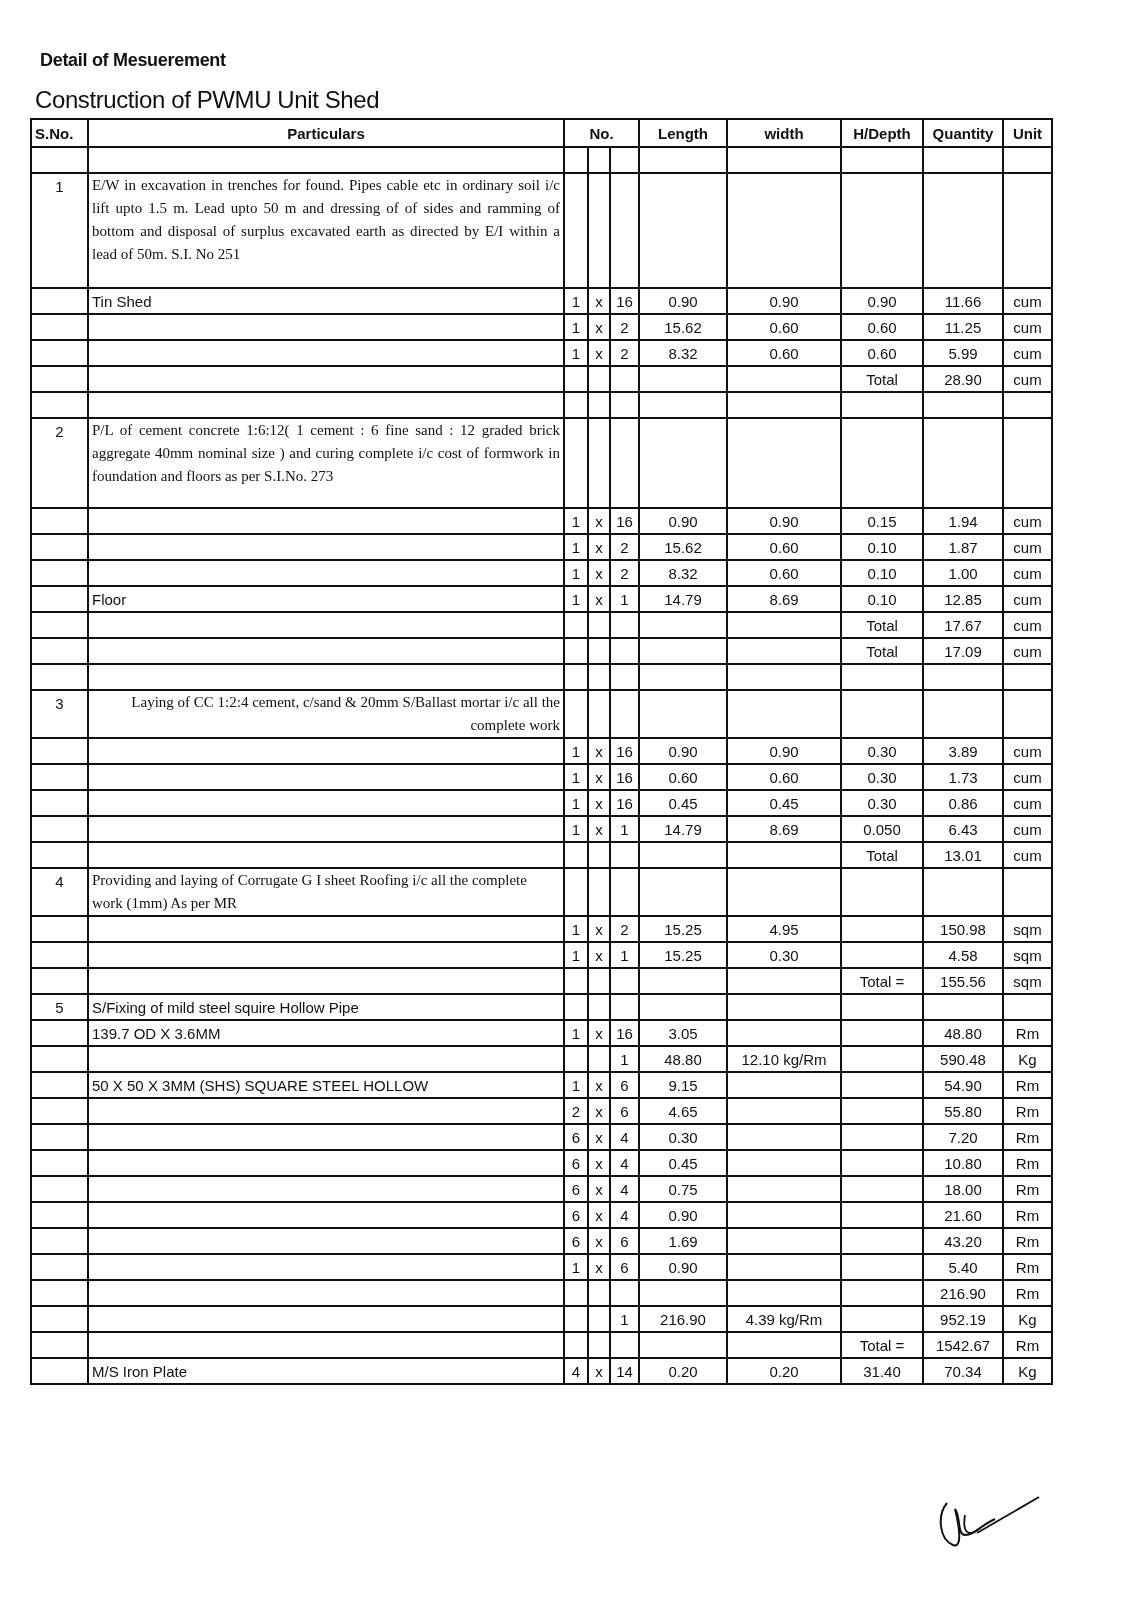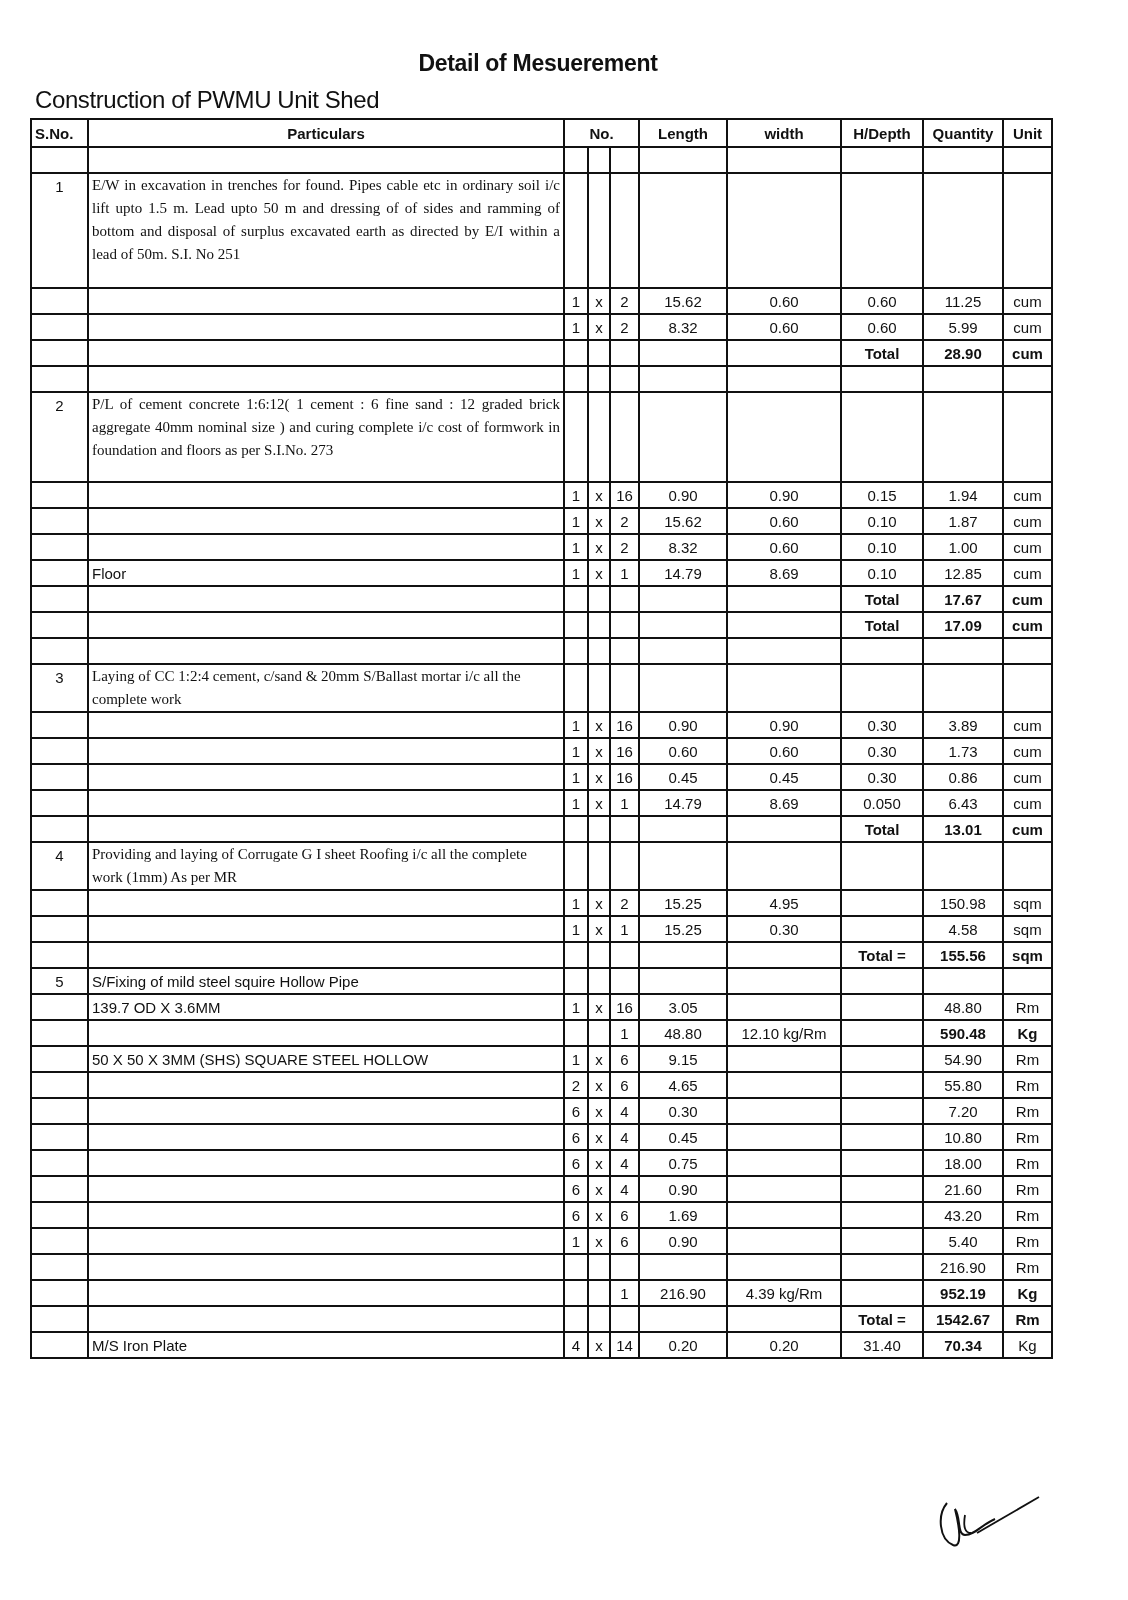--- a/index.html
+++ b/index.html
@@ -1,29 +1,29 @@
 <!DOCTYPE html>
 <html><head>
 <meta charset="utf-8">
 <style>
   html, body { margin: 0; padding: 0; background: #ffffff; }
   body { width: 1128px; height: 1600px; position: relative; overflow: hidden;
          font-family: "Liberation Sans", "DejaVu Sans", sans-serif; color: #111; }
-  .doc-title { position: absolute; left: 0; width: 1076px; top: 50px; text-align: center;
-               font-size: 23px; font-weight: bold; letter-spacing: -0.3px; }
+  .doc-title { position: absolute; left: 0; width: 1076px; top: 50px; text-align: left;
+               font-size: 18px; font-weight: bold; letter-spacing: -0.3px; padding-left: 40px; }
   .doc-subtitle { position: absolute; left: 35px; top: 86px; font-size: 24px; letter-spacing: -0.4px; }
   table.mb { position: absolute; left: 30px; top: 118px; border-collapse: collapse; table-layout: fixed;
              width: 1021px; font-size: 15px; }
   table.mb td, table.mb th { border: 2px solid #111; padding: 0 3px; overflow: hidden; height: 24px;
              vertical-align: middle; }
   table.mb th { font-weight: bold; font-size: 15px; height: 26px; margin-left: 31px; }
   .c { text-align: center; }
   .desc { text-align: justify; line-height: 23px; padding: 2px 4px 0 4px; vertical-align: top !important;
           font-size: 15px; font-family: Liberation Serif, serif; }
-  .b { font-weight: bold; }
+  .b { font-weight: normal; }
   .sno { text-align: center; vertical-align: top !important; padding-top: 4px !important; }
   .ntight { padding: 0 !important; text-align: center; }
   .signature { position: absolute; left: 935px; top: 1495px; width: 110px; height: 60px; }
 </style>
 </head>
 <body>
 
 <div class="doc-title">Detail of Mesuerement</div>
 <div class="doc-subtitle">Construction of PWMU Unit Shed</div>
 
@@ -71,20 +71,32 @@
         <td></td>
         <td></td>
         <td></td>
         <td></td>
         <td></td>
         <td></td>
         <td></td>
   </tr>
   <tr>
     <td></td>
+        <td>Tin Shed</td>
+    <td class="ntight">1</td>
+    <td class="ntight">x</td>
+    <td class="ntight">16</td>
+    <td class="c">0.90</td>
+    <td class="c">0.90</td>
+    <td class="c">0.90</td>
+    <td class="c">11.66</td>
+    <td class="c">cum</td>
+  </tr>
+  <tr>
+    <td></td>
         <td></td>
     <td class="ntight">1</td>
     <td class="ntight">x</td>
     <td class="ntight">2</td>
     <td class="c">15.62</td>
     <td class="c">0.60</td>
     <td class="c">0.60</td>
     <td class="c">11.25</td>
     <td class="c">cum</td>
   </tr>
@@ -217,21 +229,21 @@
         <td></td>
         <td></td>
         <td></td>
         <td></td>
         <td></td>
         <td></td>
       </tr>
 
   <tr style="height:44px">
     <td class="sno">3</td>
-    <td class="desc" style="text-align:left">Laying of CC 1:2:4 cement, c/sand &amp; 20mm S/Ballast mortar i/c all the complete work</td>
+    <td class="desc" style="text-align:right">Laying of CC 1:2:4 cement, c/sand &amp; 20mm S/Ballast mortar i/c all the complete work</td>
     <td></td>
         <td></td>
         <td></td>
         <td></td>
         <td></td>
         <td></td>
         <td></td>
         <td></td>
   </tr>
   <tr>

